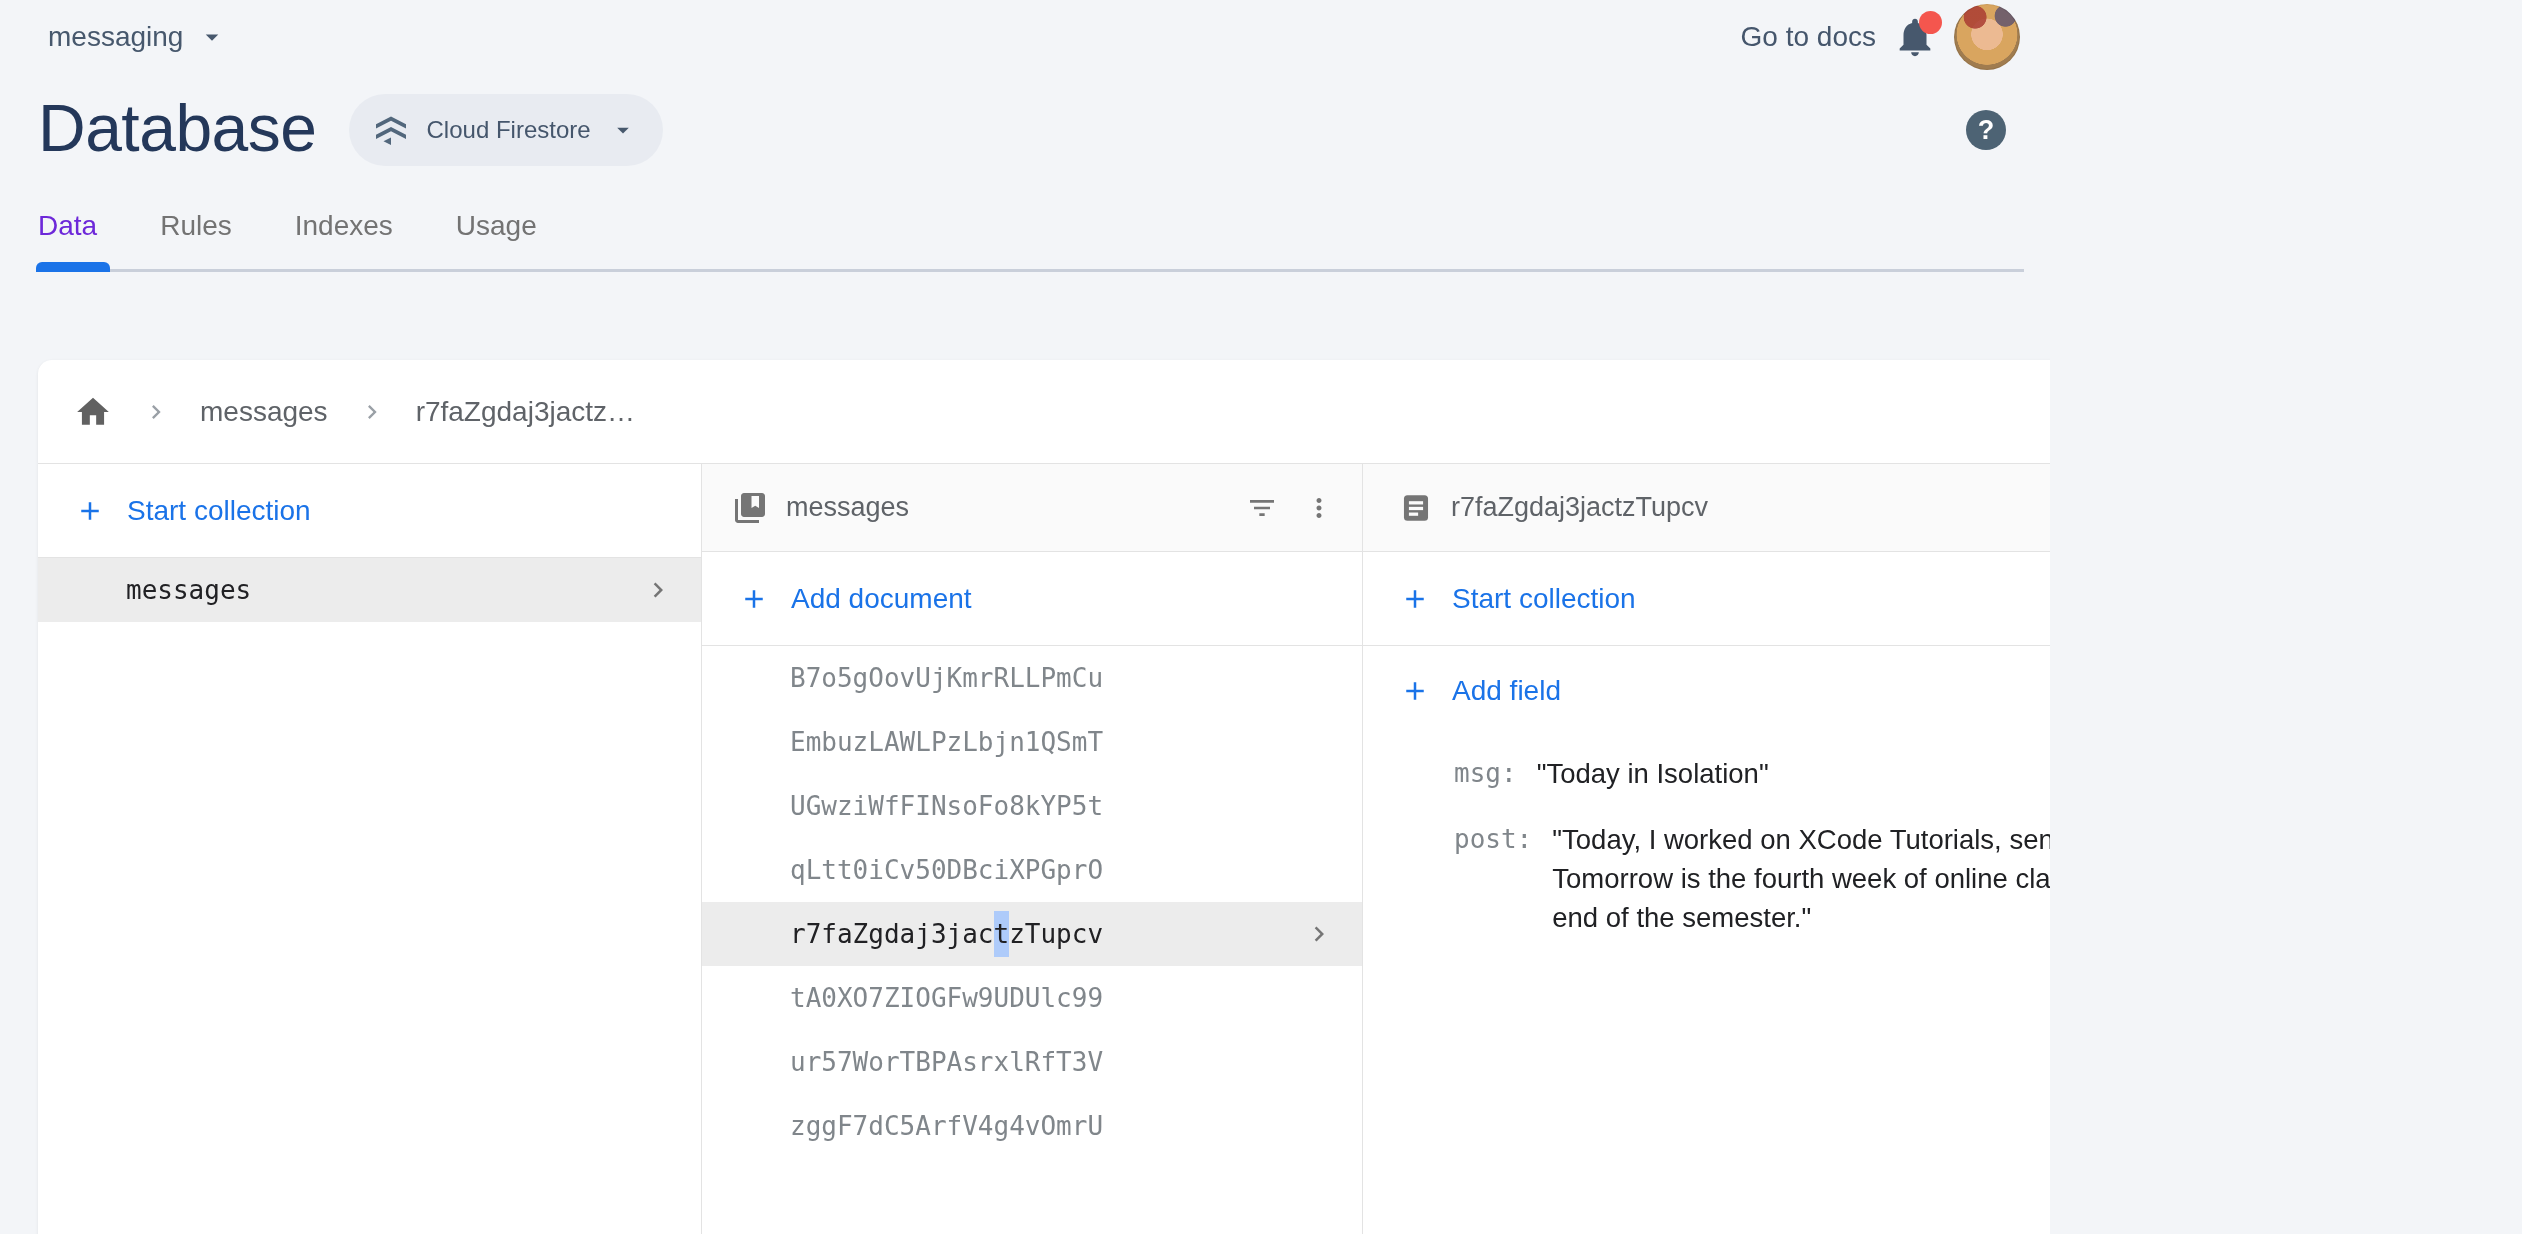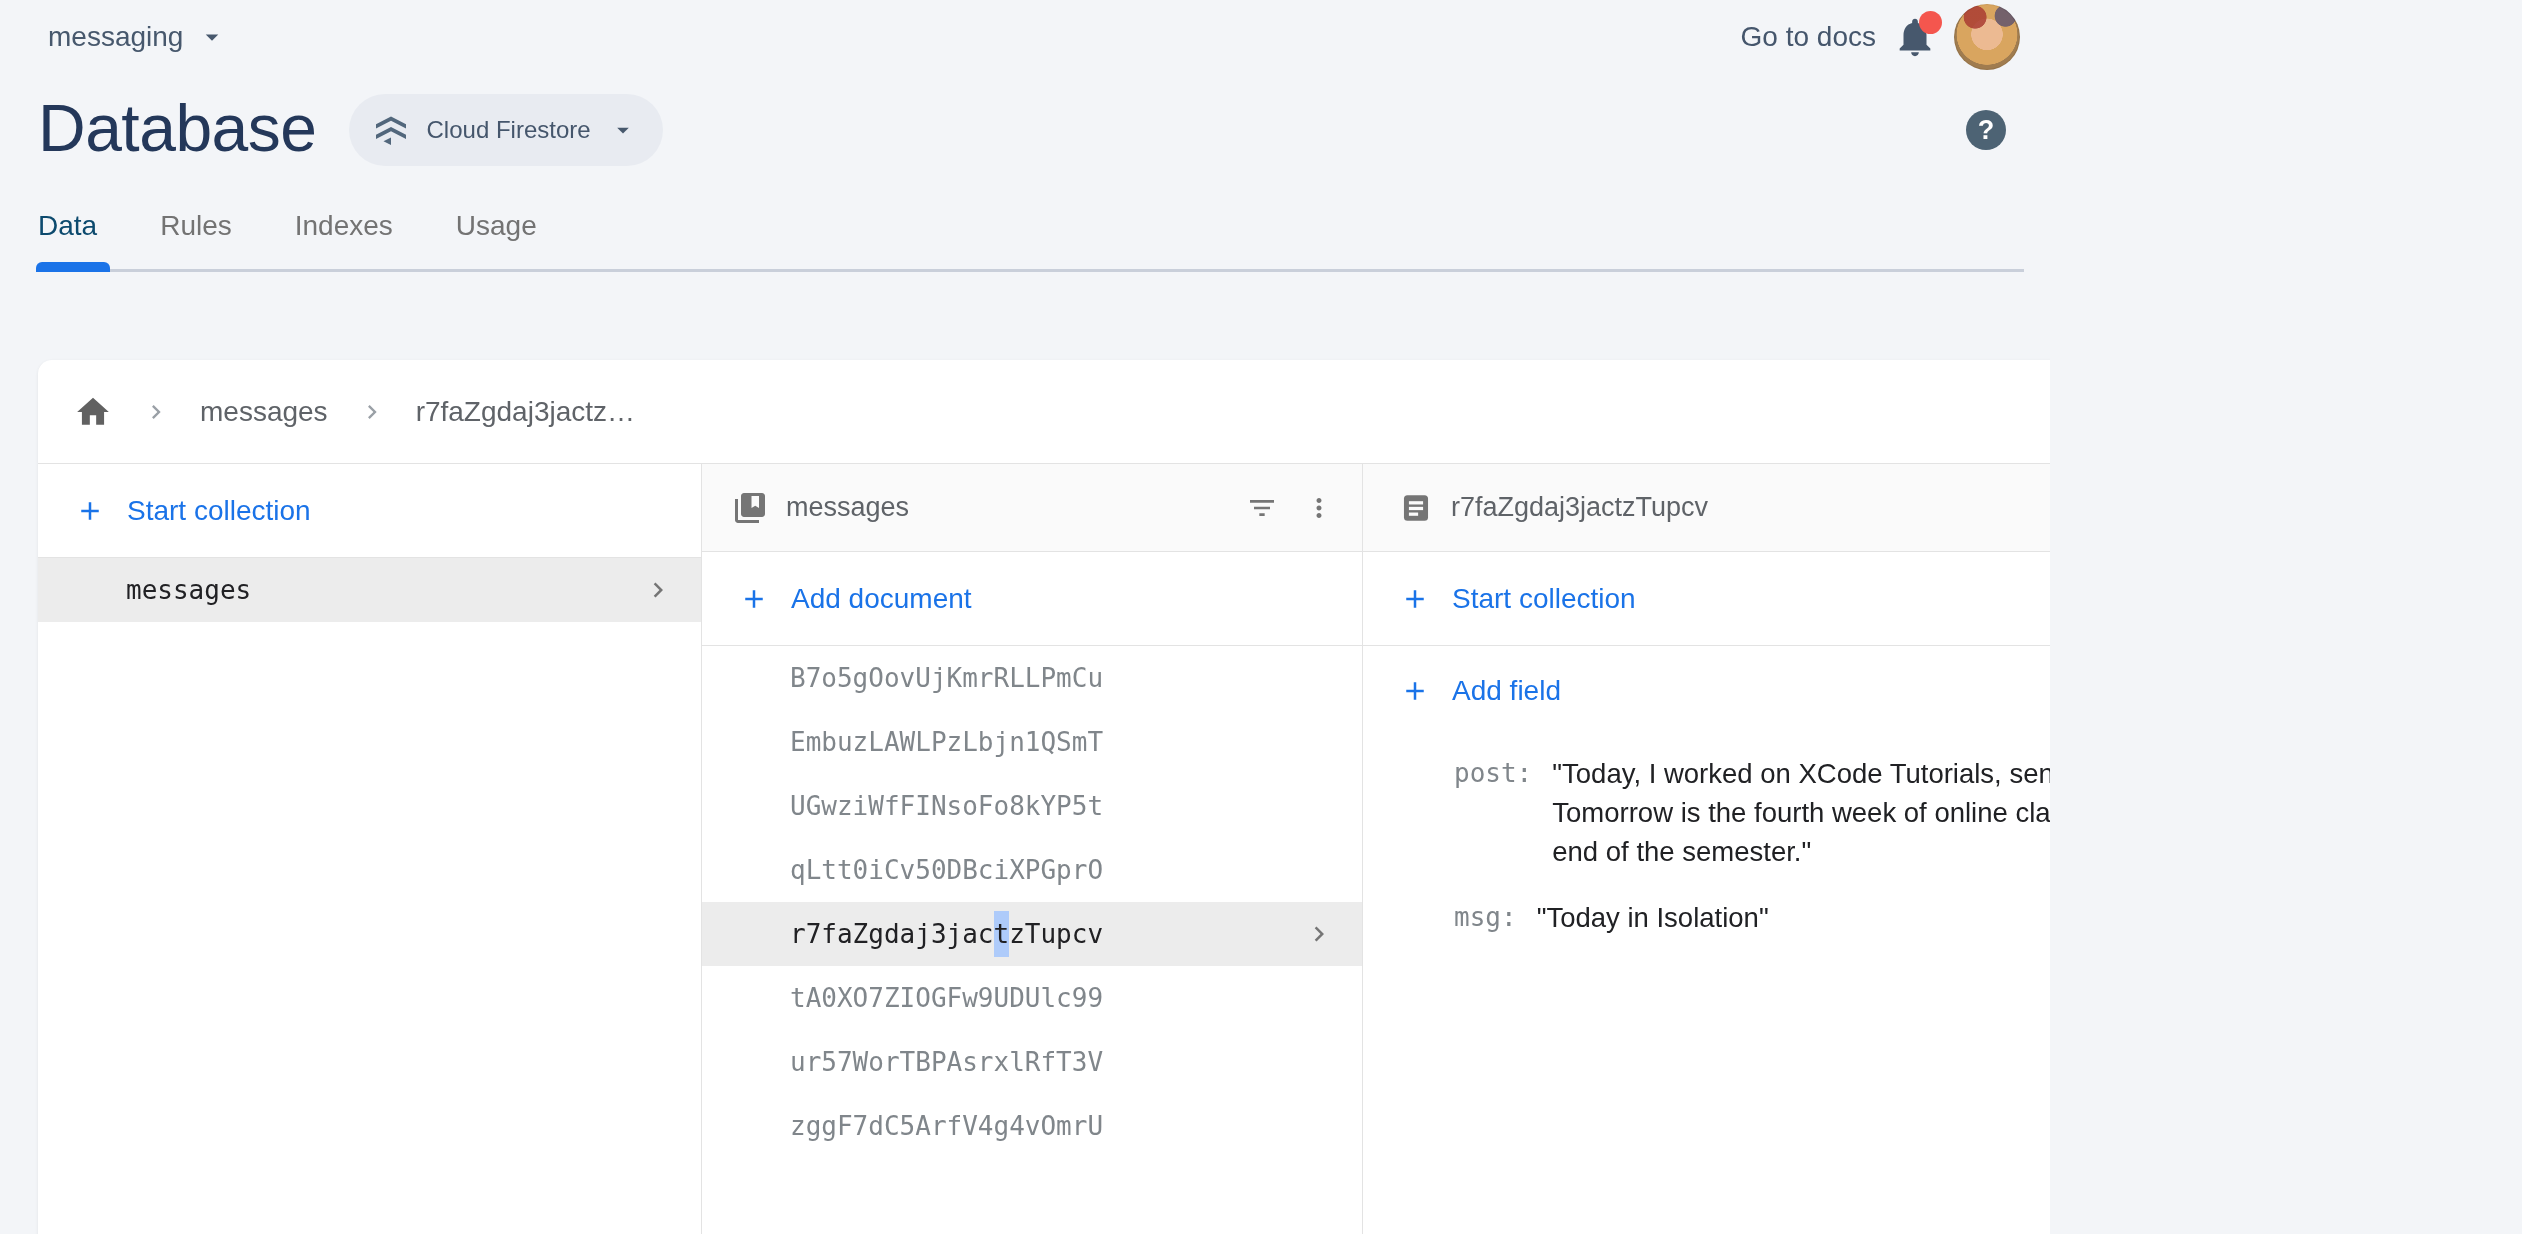--- a/index.html
+++ b/index.html
@@ -34,21 +34,21 @@
   .product-pill { margin-left:32px; height:72px; border-radius:36px; background:#e8ebf1;
                   display:flex; align-items:center; gap:18px; padding:0 26px 0 24px; cursor:pointer; }
   .product-pill .pill-label { font-size:24px; color:#45566c; }
   .help-circle { position:absolute; top:110px; right:44px; width:40px; height:40px;
                  border-radius:50%; background:#4d6374; color:#fff; font-size:27px; font-weight:700;
                  display:flex; align-items:center; justify-content:center; cursor:pointer; }
 
   
   .tabs { position:relative; margin-top:44px; padding-left:38px; display:flex; gap:63px; }
   .tab { font-size:28px; font-weight:500; color:#737373; padding-bottom:30px; cursor:pointer; }
-  .tab.active { color:#0c4a6e; }
+  .tab.active { color:#6d28d9; }
   .tabs-line { position:absolute; left:38px; right:26px; bottom:0; height:3px; background:#c9cfda; }
   .tab-indicator { position:absolute; left:36px; bottom:0; width:74px; height:10px;
                    background:#1a73e8; border-radius:6px 6px 0 0; }
 
   
   .card { position:absolute; left:38px; top:360px; width:2458px; height:920px;
           background:#fff; border-radius:14px; box-shadow:0 1px 3px rgba(60,64,67,.10); }
   .breadcrumb { height:104px; display:flex; align-items:center; gap:30px;
                 padding-left:36px; border-bottom:1px solid #e3e3e3;
                 font-size:28px; color:#5f6368; }
@@ -270,25 +270,25 @@
         <div class="action-row no-border">
           <span>
             <svg width="30" height="30" viewBox="0 0 24 24" fill="#1a73e8">
                 <path d="M19 13h-6v6h-2v-6H5v-2h6V5h2v6h6v2z"></path>
               </svg>
           </span>
           <span class="action-label">Add field</span>
         </div>
         <div class="fields">
           <div class="field-row">
+            <span class="field-key">msg:</span>
+            <span class="field-value">"Today in Isolation"</span>
+          </div>
+          <div class="field-row">
             <span class="field-key">post:</span>
             <span class="field-value">"Today, I worked on XCode Tutorials, sent some emails and made dinner. Tomorrow is the fourth week of online classes, and we are nearing the end of the semester."</span>
           </div>
-          <div class="field-row">
-            <span class="field-key">msg:</span>
-            <span class="field-value">"Today in Isolation"</span>
-          </div>
         </div>
       </div>
 
     </div>
   </div>
 </div>
 
 </body></html>

